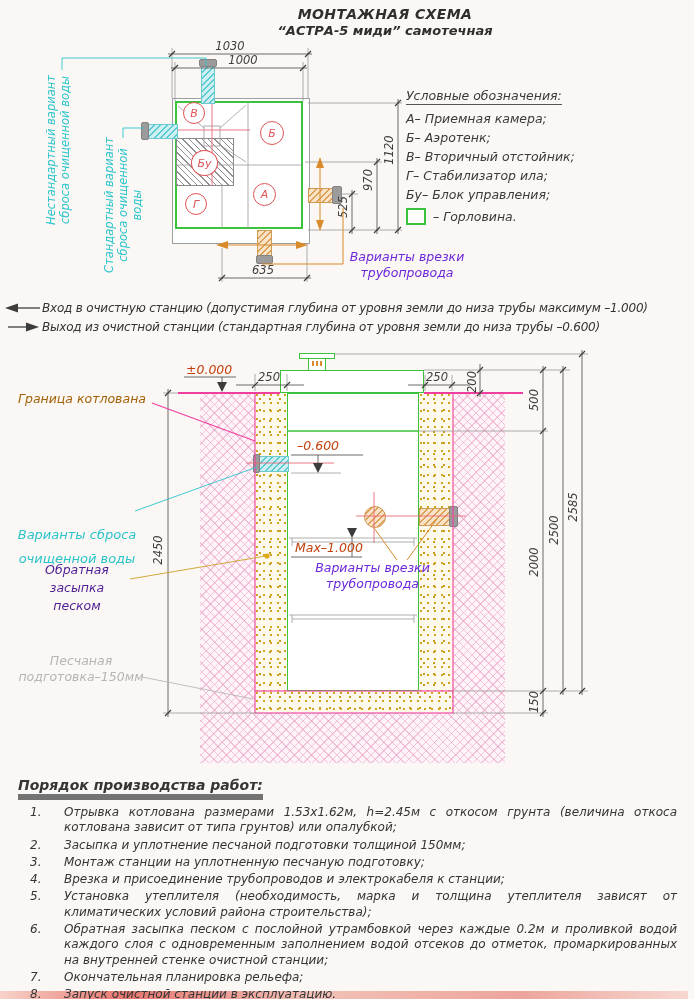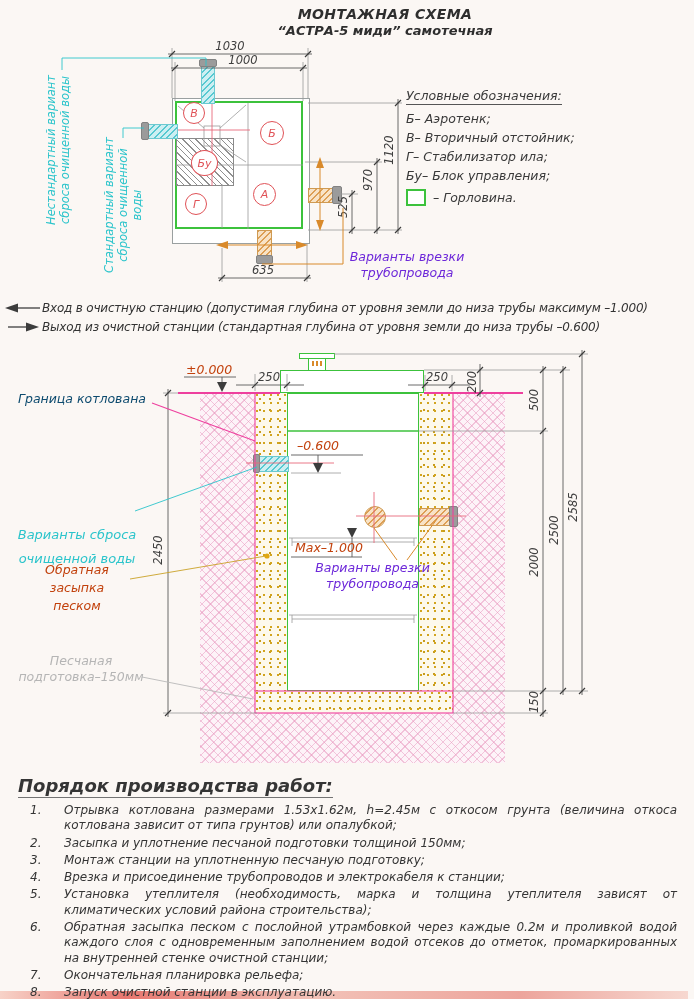--- a/index.html
+++ b/index.html
@@ -3,23 +3,23 @@
 <meta charset="utf-8">
 <style>
   html,body{margin:0;padding:0;background:#fbf7f4;}
   .canvas{position:relative;width:688px;height:999px;background:#fbf7f4;overflow:hidden;
           font-family:"DejaVu Sans",sans-serif;}
   .abs{position:absolute;}
   .lbl{position:absolute;font-style:italic;color:#c2410c;z-index:3;}
   .pre{white-space:pre-line;}
   .ctr{text-align:center;}
   .cyan{color:#2bc4cb;}
-  .mag{color:#0c4a6e;}
+  .mag{color:#a16207;}
   .org{color:#6d28d9;}
-  .yel{color:#c2410c;}
+  .yel{color:#4c1d95;}
   .gry{color:#b5b5b5;}
   .vlabel{position:absolute;transform:rotate(-90deg);transform-origin:0 0;text-align:center;
           font-style:italic;white-space:pre-line;font-size:11.5px;line-height:14px;z-index:3;}
   
   .soil{background-color:#fdf3f8;background-image:
         repeating-linear-gradient(45deg,rgba(231,148,188,.5) 0 1px,transparent 1px 6px),
         repeating-linear-gradient(135deg,rgba(231,148,188,.5) 0 1px,transparent 1px 6px);}
   .sand{background-color:#fdf9ec;background-image:
         radial-gradient(circle at 2px 2px,#d2a41e .9px,transparent 1.2px),
         radial-gradient(circle at 5px 6px,#c69a18 .7px,transparent 1px);
@@ -61,22 +61,22 @@
           font-style:italic;color:#3a3a3a;font-size:12.5px;}
   .legend .lt{display:inline-block;border-bottom:1px solid #555;padding-bottom:1px;margin-bottom:4px;}
   .legend .li{line-height:19px;}
   .legend .neckrow{display:flex;align-items:center;gap:7px;margin-top:4px;}
   .legend .neckbox{width:16px;height:13px;border:2px solid #3cc23c;background:#fff;}
   
   .io-text{position:absolute;left:42px;font-size:12px;font-style:italic;color:#333;
            white-space:nowrap;letter-spacing:-.2px;z-index:3;}
   
   .work{position:absolute;left:18px;top:775px;width:659px;z-index:3;font-style:italic;color:#353535;}
-  .work .wt{display:inline-block;font-size:18px;font-weight:bold;
-            border-bottom:1px solid #737373;padding-bottom:1px;margin-bottom:5px;}
+  .work .wt{display:inline-block;font-size:14px;font-weight:bold;
+            border-bottom:6px solid #737373;padding-bottom:1px;margin-bottom:5px;}
   .work .row{display:flex;margin-bottom:2px;}
   .work .num{width:34px;margin-left:12px;flex:none;font-size:12px;line-height:15.3px;}
   .work .txt{flex:1;font-size:12px;line-height:15.3px;text-align:justify;}
   .smear{position:absolute;left:0;top:991px;width:694px;height:8px;opacity:.8;
          background:linear-gradient(90deg,#f6c9bd 0%,#e2574e 18%,#f0b4a8 45%,#e99086 75%,#f6d2c9 100%);}
 </style>
 </head>
 <body>
 
 <div class="canvas">
@@ -297,20 +297,21 @@
 
   <div class="vlabel cyan" style="left:44px;top:232px;width:164px;height:28px">Нестандартный вариант
 сброса очищенной воды</div>
   <div class="vlabel cyan" style="left:102px;top:276px;width:142px;height:28px">Стандартный вариант
 сброса очищенной воды</div>
   <div class="lbl org pre ctr" style="left:341px;top:249px;width:132px;font-size:12.5px;line-height:16px">Варианты врезки
 трубопровода</div>
 
   <div class="legend">
     <span class="lt">Условные обозначения:</span>
+    <div class="li">А– Приемная камера;</div>
     <div class="li">Б– Аэротенк;</div>
     <div class="li">В– Вторичный отстойник;</div>
     <div class="li">Г– Стабилизатор ила;</div>
     <div class="li">Бу– Блок управления;</div>
     <div class="neckrow">
       <span class="neckbox"></span>
       <span>– Горловина.</span>
     </div>
   </div>
 

